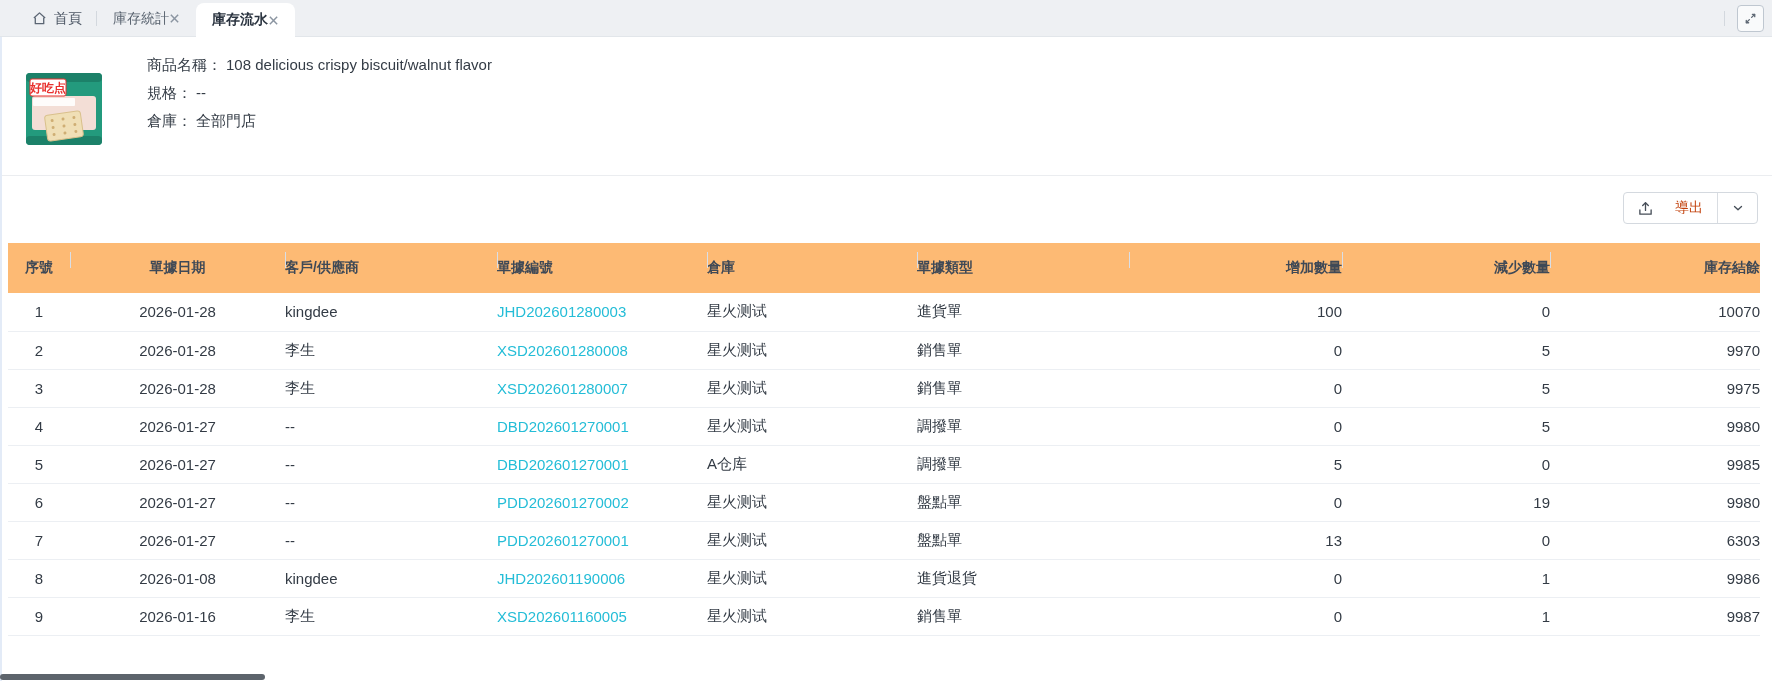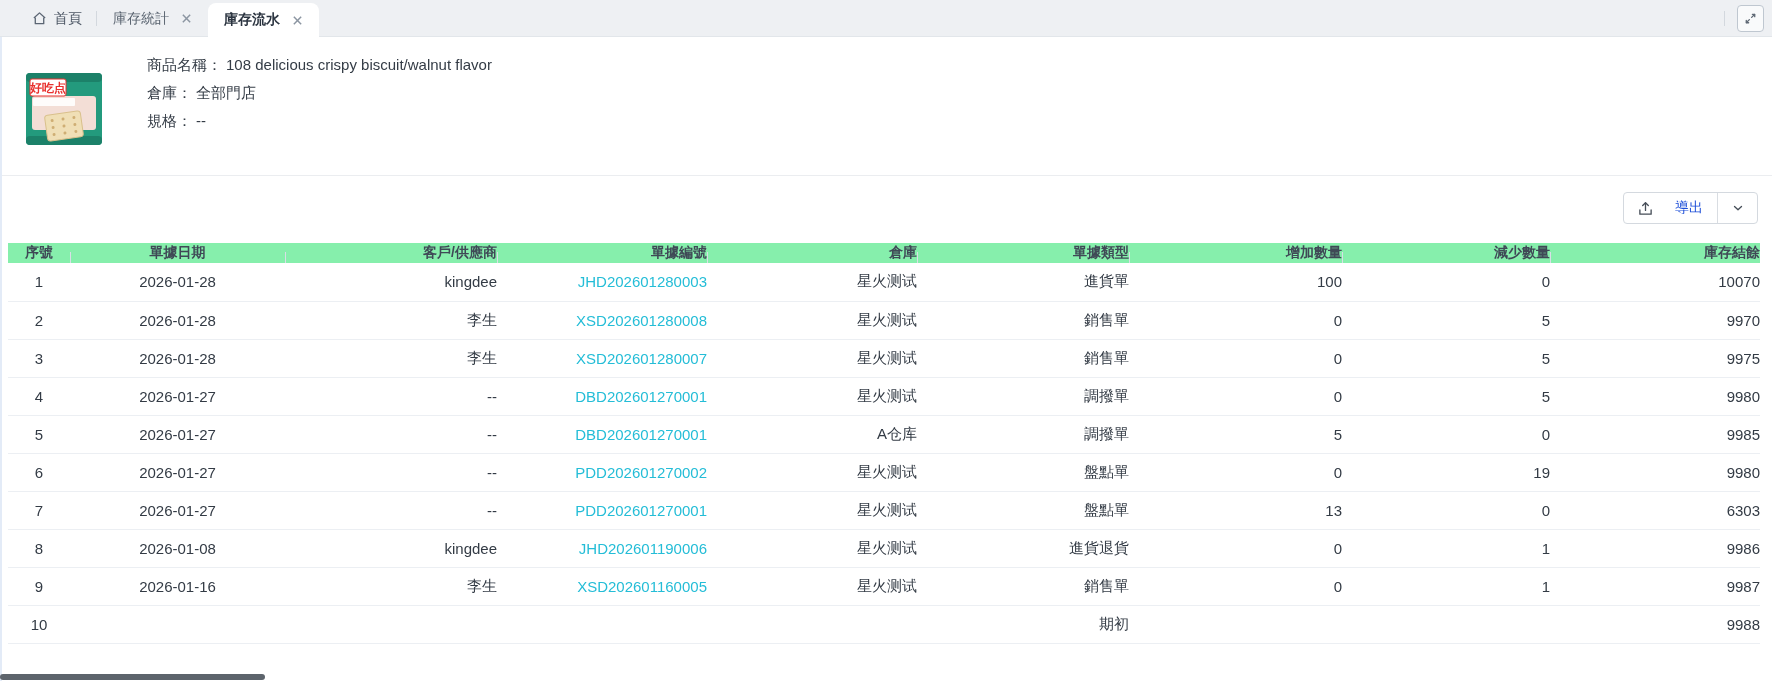--- a/index.html
+++ b/index.html
@@ -22,21 +22,21 @@
     box-shadow: inset 0 -1px 0 #e2e6ea;
     position: relative;
   }
   .tab-home {
     display: flex; align-items: center; gap: 7px;
     padding: 0 14px; height: 37px;
     font-size: 14px; color: #4b5563; cursor: pointer;
   }
   .tab-sep { width: 1px; height: 15px; background: #d3d8de; }
   .tab {
-    display: flex; align-items: center; gap: 12px;
+    display: flex; align-items: center; 
     padding: 0 16px; height: 37px;
     font-size: 14px; color: #59636f; cursor: pointer;
   }
   .tab.active {
     height: 34px; margin-top: 3px;
     background: #ffffff;
     border-radius: 8px 8px 0 0;
     color: #2b3440; font-weight: 700;
     position: relative; z-index: 1;
   }
@@ -75,50 +75,50 @@
   }
   .export-btn {
     display: inline-flex; align-items: stretch;
     height: 32px;
     border: 1px solid #d4d9df; border-radius: 4px;
     background: #fff; cursor: pointer;
   }
   .export-main {
     display: flex; align-items: center; gap: 22px;
     padding: 0 14px;
-    font-size: 14px; color: #1d4ed8;
+    font-size: 14px; color: #c2410c;
   }
   .export-caret {
     width: 40px;
     border-left: 1px solid #d9dde2;
     display: flex; align-items: center; justify-content: center;
   }
 
   
   .table-wrap { padding: 0 12px 0 8px; background: #fff; }
   table { width: 100%; border-collapse: collapse; table-layout: fixed; }
   thead th {
-    background: #86efac;
-    height: 20px;
+    background: #fdba74;
+    height: 50px;
     font-size: 14px; font-weight: 600; color: #3f4956;
     position: relative;
     white-space: nowrap; overflow: hidden;
   }
   thead th + th::before {
     content: "";
     position: absolute; left: 0; top: 9px;
     width: 1px; height: 16px; background: #d9dee6;
   }
   tbody td {
     height: 38px;
     border-bottom: 1px solid #eceff3;
     font-size: 15px; color: #333b45;
     white-space: nowrap; overflow: hidden;
   }
-  .al-left   { text-align: right; margin-left: 8px; }
+  .al-left   { text-align: left; margin-left: 8px; }
   .al-center { text-align: center; }
   .al-right  { text-align: right; }
   td a.doc-link { color: #24bdd7; text-decoration: none; cursor: pointer; }
 
   
   .left-edge-line {
     position: absolute; left: 0; top: 37px; bottom: 0;
     width: 2px; background: #e3ebf7;
   }
   .hscroll-thumb {
@@ -187,26 +187,26 @@
         <circle cx="40" cy="64" r="1.5" fill="#cfae74"></circle>
         <circle cx="51" cy="64" r="1.5" fill="#cfae74"></circle>
     </g>
   </svg>
   <div class="product-info">
     <div class="product-field">
       <span class="lbl">商品名稱：</span>
       <span>108 delicious crispy biscuit/walnut flavor</span>
     </div>
     <div class="product-field">
+      <span class="lbl">規格：</span>
+      <span>--</span>
+    </div>
+    <div class="product-field">
       <span class="lbl">倉庫：</span>
       <span>全部門店</span>
-    </div>
-    <div class="product-field">
-      <span class="lbl">規格：</span>
-      <span>--</span>
     </div>
   </div>
 </div>
 
 <div class="toolbar">
   <div class="export-btn">
     <div class="export-main">
       <svg width="15" height="15" viewBox="0 0 16 16" fill="none" stroke="#454d57" stroke-width="1.4" stroke-linecap="round" stroke-linejoin="round">
         <path d="M8 10V2"></path>
           <path d="M5 4.8 8 1.8l3 3"></path>
@@ -341,29 +341,18 @@
           <td class="al-center">9</td>
           <td class="al-center">2026-01-16</td>
           <td class="al-left">李生</td>
           <td class="al-left"><a class="doc-link">XSD202601160005</a></td>
           <td class="al-left">星火测试</td>
           <td class="al-left">銷售單</td>
           <td class="al-right">0</td>
           <td class="al-right">1</td>
           <td class="al-right">9987</td>
         </tr>
-        <tr>
-          <td class="al-center">10</td>
-          <td class="al-center"></td>
-          <td class="al-left"></td>
-          <td class="al-left"></td>
-          <td class="al-left"></td>
-          <td class="al-left">期初</td>
-          <td class="al-right"></td>
-          <td class="al-right"></td>
-          <td class="al-right">9988</td>
-        </tr>
       </tbody>
   </table>
 </div>
 
 <div class="left-edge-line"></div>
 <div class="hscroll-thumb"></div>
 
 </body></html>

